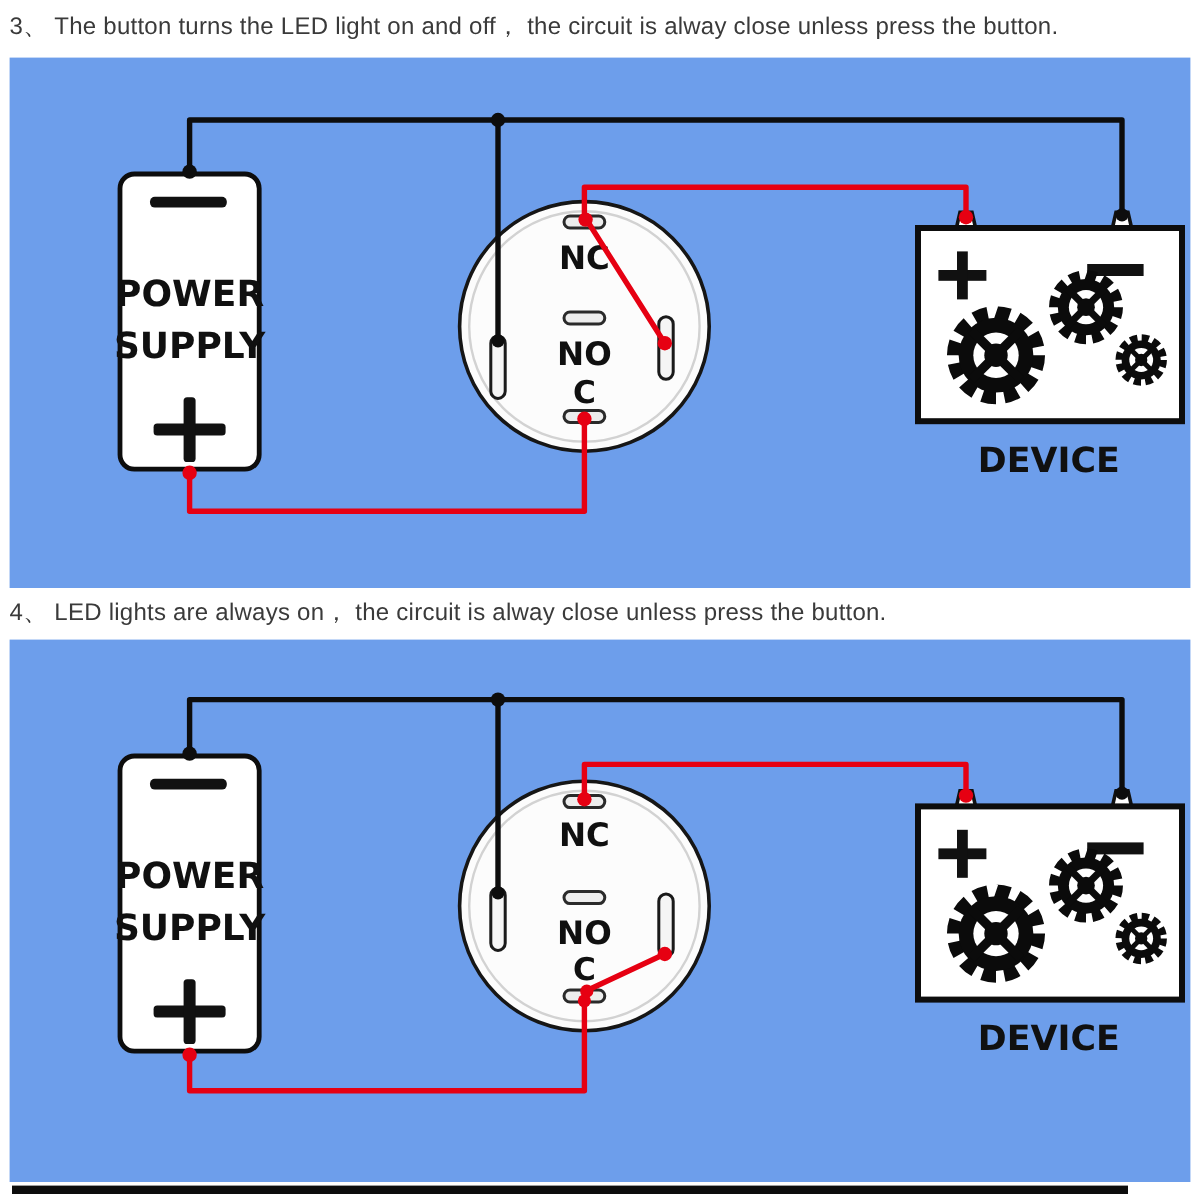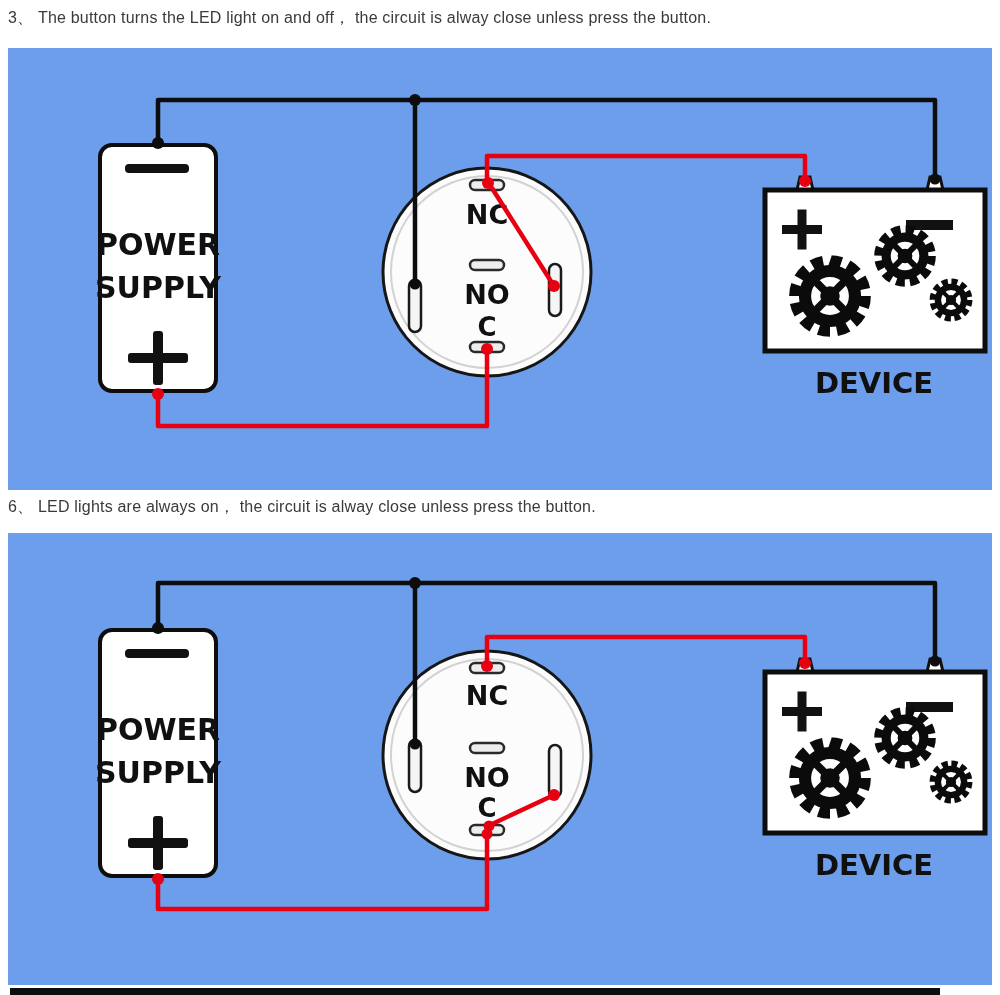--- a/index.html
+++ b/index.html
@@ -1,18 +1,18 @@
 <!DOCTYPE html>
 <html><head>
 <meta charset="utf-8">
 <style>
   html,body{margin:0;padding:0;background:#ffffff;}
   body{width:1000px;height:995px;position:relative;overflow:hidden;
        font-family:"Liberation Sans",sans-serif;}
-  .caption{position:absolute;left:8px;font-size:16px;color:#3a3a3a;
+  .caption{position:absolute;left:8px;font-size:20px;color:#3a3a3a;
            white-space:nowrap;letter-spacing:.2px;}
   .panel{position:absolute;left:8px;width:984px;background:#6d9eeb;}
   .panel svg{display:block;}
   .bottom-bar{position:absolute;left:10px;top:988px;width:930px;height:7px;background:#0d0d0d;}
   text.lbl{font-family:"DejaVu Sans",sans-serif;font-weight:700;fill:#101010;text-anchor:middle;}
   .slot{fill:#ededed;stroke:#2a2a2a;stroke-width:2.5;}
   .pin{fill:#f5f5f5;stroke:#1a1a1a;stroke-width:2.5;}
   .wire-b{fill:none;stroke:#0d0d0d;stroke-width:4.5;stroke-linecap:round;stroke-linejoin:round;}
   .wire-r{fill:none;stroke:#e60012;stroke-width:4.5;stroke-linecap:round;stroke-linejoin:round;}
   .dot-b{fill:#0d0d0d;}
@@ -87,21 +87,21 @@
     <circle class="dot-b" cx="927" cy="131" r="5.5"></circle>
     <circle class="dot-r" cx="480" cy="135" r="6"></circle>
     <circle class="dot-r" cx="797" cy="133" r="6"></circle>
     <circle class="dot-r" cx="546" cy="238" r="6"></circle>
     <circle class="dot-r" cx="479" cy="301" r="6"></circle>
     <circle class="dot-r" cx="150" cy="346" r="6"></circle>
   </g>
 </svg>
 </div>
 
-<div class="caption" style="top:497px">6、 LED lights are always on， the circuit is alway close unless press the button.</div>
+<div class="caption" style="top:497px">4、 LED lights are always on， the circuit is alway close unless press the button.</div>
 
 <div class="panel" style="top:533px;height:452px">
 <svg width="984" height="452" viewBox="0 0 984 452">
   <defs>
     <g id="gearB">
       <circle r="29" fill="none" stroke="#0b0b0b" stroke-width="9" pathLength="96" stroke-dasharray="5 3"></circle>
       <circle r="25.5" fill="#0b0b0b"></circle>
       <circle r="15.5" fill="#ffffff"></circle>
       <rect x="-3.2" y="-24" width="6.4" height="48" fill="#0b0b0b" transform="rotate(45)"></rect>
       <rect x="-3.2" y="-24" width="6.4" height="48" fill="#0b0b0b" transform="rotate(-45)"></rect>

